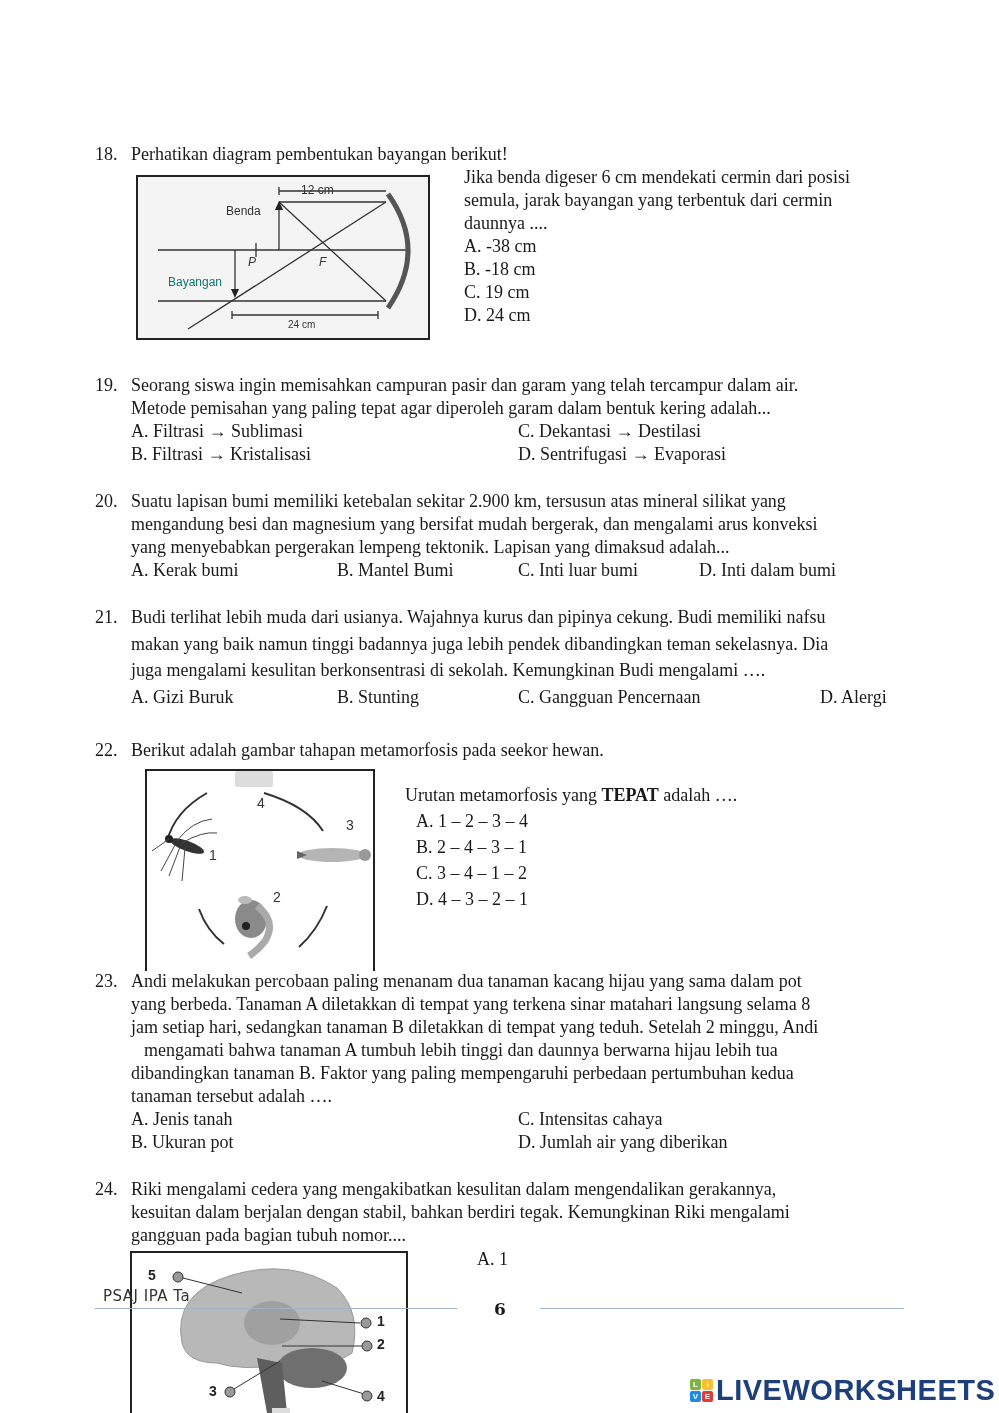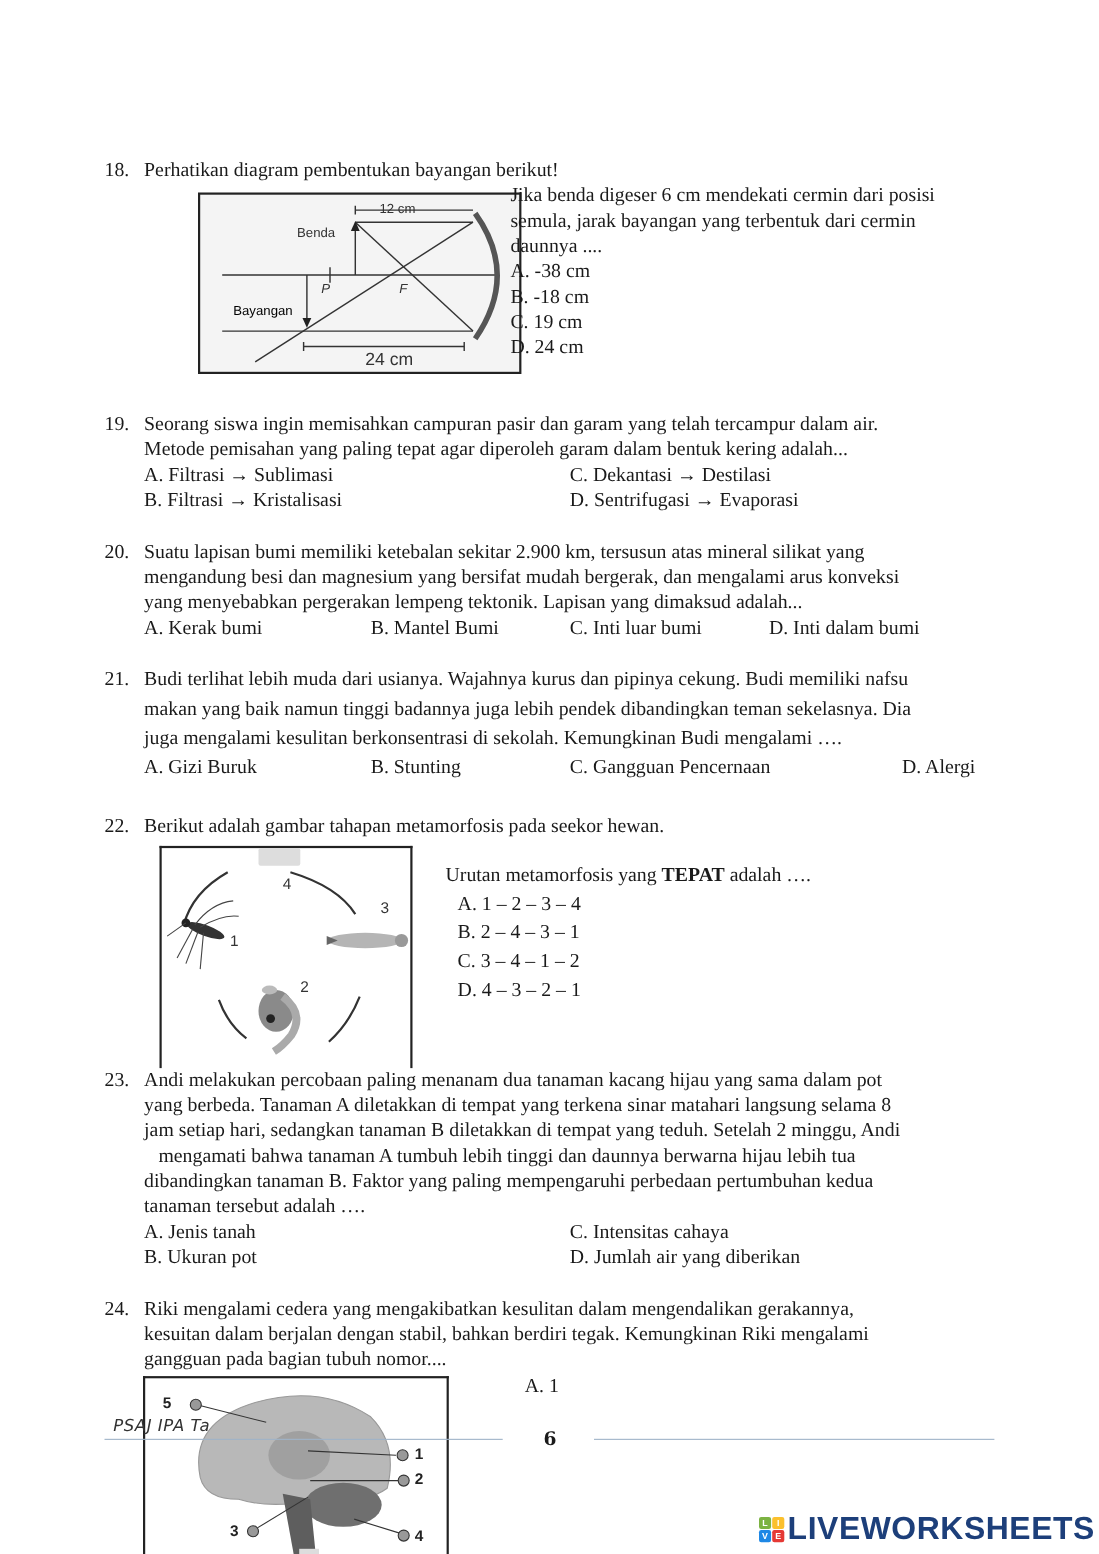--- a/index.html
+++ b/index.html
@@ -6,34 +6,34 @@
   body { width: 999px; height: 1413px; position: relative; overflow: hidden;
          font-family: "Liberation Serif", "DejaVu Serif", serif; color: #1a1a1a; font-size: 18px; }
   .abs { position: absolute; }
   .line { position: absolute; white-space: nowrap; line-height: 23px; }
   .qnum { position: absolute; left: 95px; }
   .fig { position: absolute; border: 2px solid #222; background: #fff; overflow: hidden; }
   .fig svg { display: block; }
   .sans { font-family: "Liberation Sans", "DejaVu Sans", sans-serif; }
   .footer-line { position: absolute; height: 1px; background: #9fb3c8; }
   .page-num { position: absolute; font-family: "DejaVu Serif", serif; font-weight: bold; font-size: 17px; }
-  .footer-label { position: absolute; font-family: "DejaVu Sans", sans-serif; font-style: italic; font-size: 15px; color: #333; letter-spacing: 0.5px; }
+  .footer-label { position: absolute; font-family: "DejaVu Sans", sans-serif; font-size: 15px; color: #333; letter-spacing: 0.5px; }
   .lw-logo { position: absolute; left: 690px; top: 1374px; display: flex; align-items: center; }
   .lw-badge { display: grid; grid-template-columns: 11px 11px; grid-template-rows: 11px 11px; gap: 1px; margin-right: 3px; }
   .lw-badge span { font-family: "Liberation Sans", sans-serif; font-size: 8px; font-weight: bold; color: #fff; display: flex; align-items: center; justify-content: center; border-radius: 2px; }
   .lw-text { font-family: "Liberation Sans", "DejaVu Sans", sans-serif; font-weight: bold; font-size: 29px; color: #1d3f7a; letter-spacing: 0.5px; }
 </style>
 </head>
 <body>
 
 <div>
   <span class="line qnum" style="top:143px">18.</span>
   <span class="line" style="left:131px;top:143px">Perhatikan diagram pembentukan bayangan berikut!</span>
 
-  <div class="fig" style="left:136px;top:175px;width:290px;height:161px;background:#f4f4f4;margin-left:44px;">
+  <div class="fig" style="left:136px;top:175px;width:290px;height:161px;background:#f4f4f4;">
     <svg width="290" height="161" viewBox="0 0 290 161">
       <g stroke="#333" stroke-width="1.3" fill="none">
         <line x1="20" y1="73" x2="268" y2="73"></line>
         <line x1="20" y1="124" x2="248" y2="124"></line>
         <line x1="141" y1="25" x2="248" y2="25"></line>
         <line x1="141" y1="25" x2="248" y2="124"></line>
         <line x1="248" y1="25" x2="50" y2="152"></line>
         <line x1="141" y1="73" x2="141" y2="30"></line>
         <line x1="97" y1="73" x2="97" y2="118"></line>
         <line x1="118" y1="66" x2="118" y2="80"></line>
@@ -44,22 +44,22 @@
         <line x1="240" y1="134" x2="240" y2="142"></line>
       </g>
       <polygon points="141,24 137,33 145,33" fill="#222"></polygon>
       <polygon points="97,121 93,112 101,112" fill="#222"></polygon>
       <path d="M250,17 Q290,73 250,131" stroke="#555" stroke-width="5" fill="none"></path>
     </svg>
     <span class="abs sans" style="left:163px;top:6px;font-size:12px;color:#333">12 cm</span>
     <span class="abs sans" style="left:88px;top:27px;font-size:12px;color:#333">Benda</span>
     <span class="abs sans" style="left:110px;top:78px;font-size:12px;font-style:italic;color:#333">P</span>
     <span class="abs sans" style="left:181px;top:78px;font-size:12px;font-style:italic;color:#333">F</span>
-    <span class="abs sans" style="left:30px;top:98px;font-size:12px;color:#000000">Bayangan</span>
-    <span class="abs sans" style="left:150px;top:142px;font-size:16px;color:#333">24 cm</span>
+    <span class="abs sans" style="left:30px;top:98px;font-size:12px;color:#0f766e">Bayangan</span>
+    <span class="abs sans" style="left:150px;top:142px;font-size:10px;color:#333">24 cm</span>
   </div>
 
   <span class="line" style="left:464px;top:166px">Jika benda digeser 6 cm mendekati cermin dari posisi</span>
   <span class="line" style="left:464px;top:189px">semula, jarak bayangan yang terbentuk dari cermin</span>
   <span class="line" style="left:464px;top:212px">daunnya ....</span>
   <span class="line" style="left:464px;top:235px">A.  -38 cm</span>
   <span class="line" style="left:464px;top:258px">B.  -18 cm</span>
   <span class="line" style="left:464px;top:281px">C.  19 cm</span>
   <span class="line" style="left:464px;top:304px">D.  24 cm</span>
 </div>

